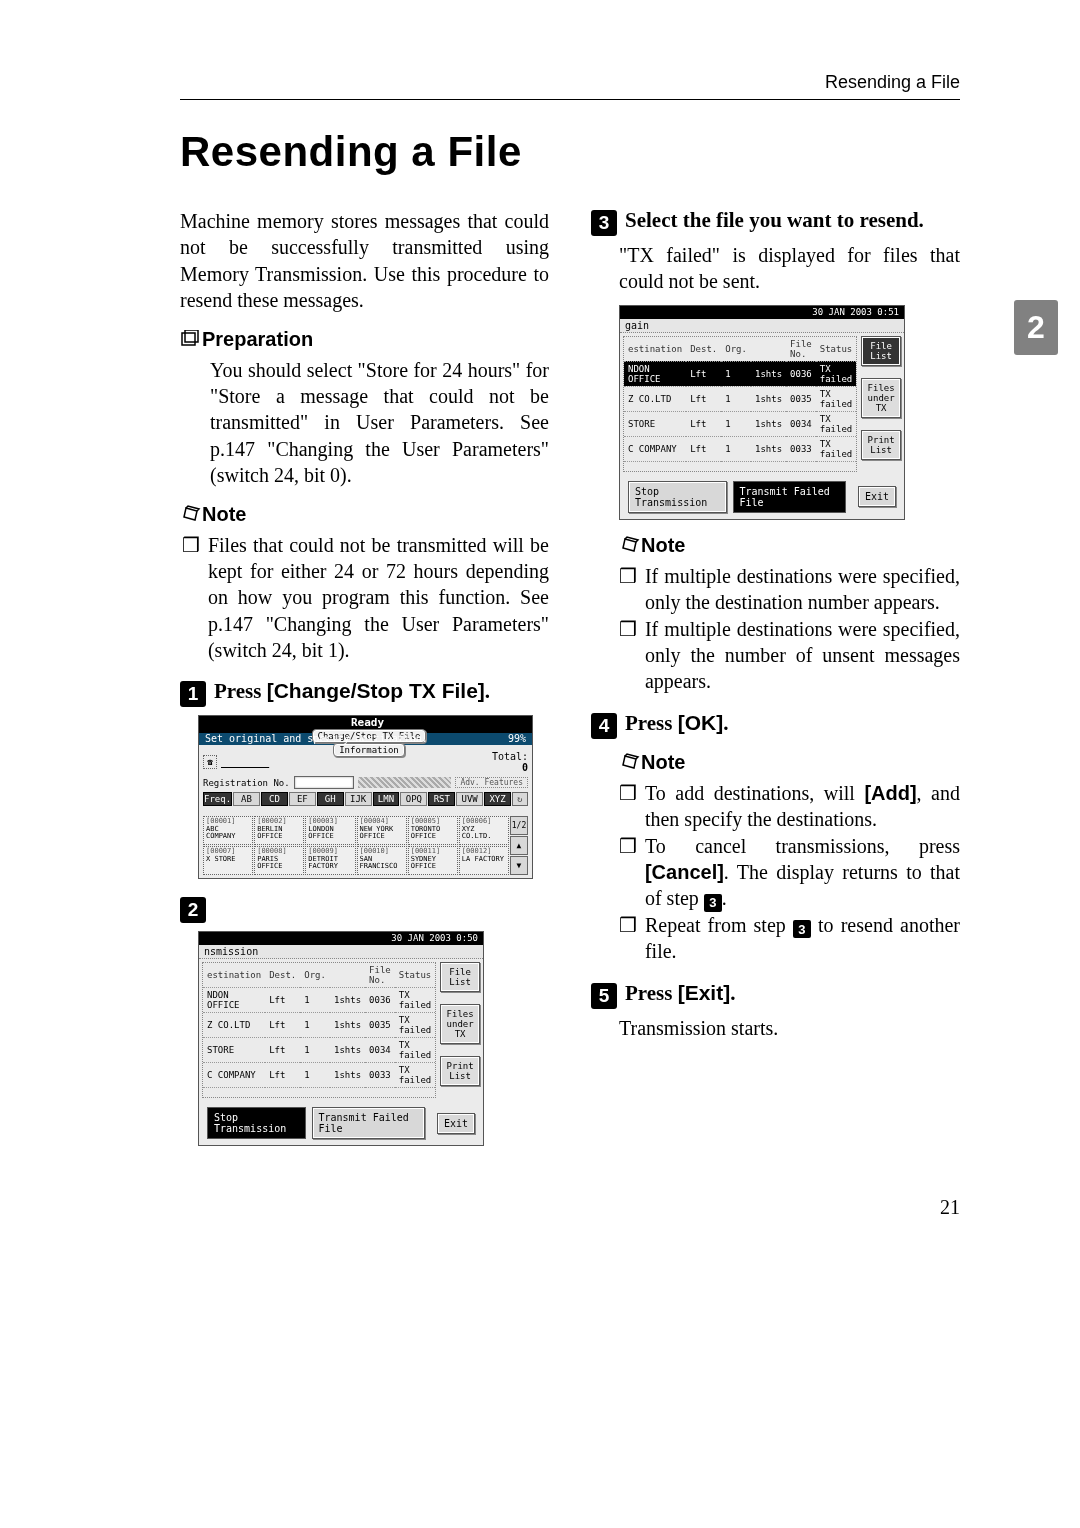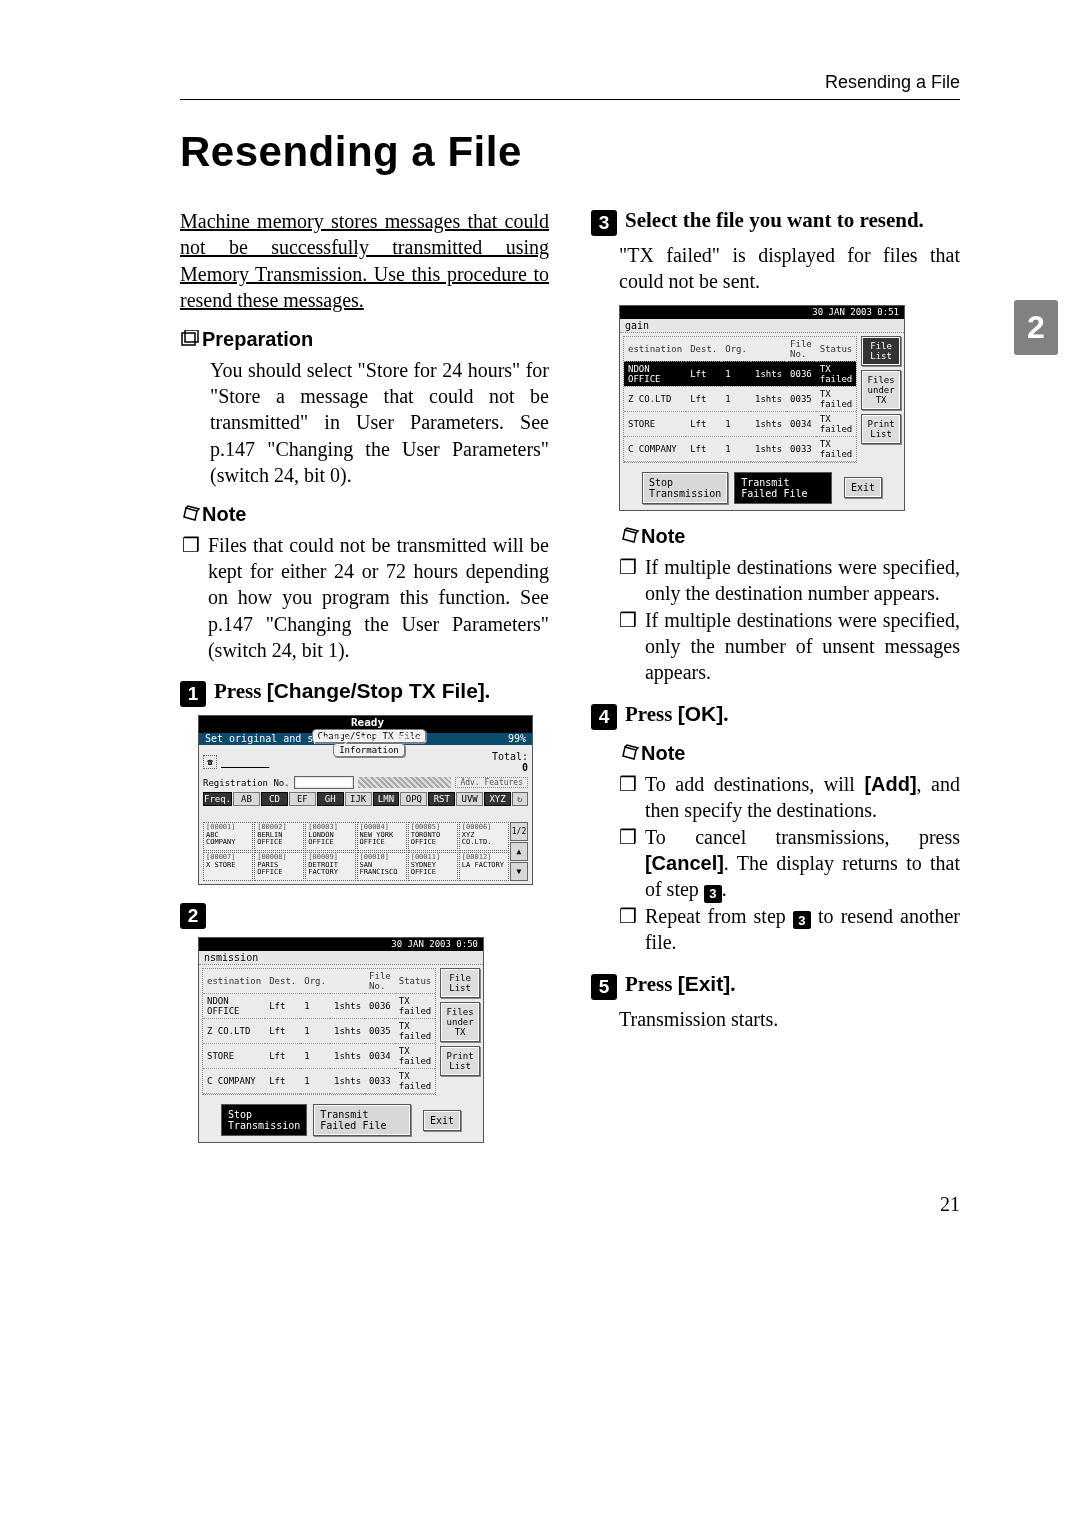--- a/index.html
+++ b/index.html
@@ -33,21 +33,20 @@
   .columns {
     display: flex;
     gap: 42px;
   }
   .col { width: 50%; }
   .intro {
     font-size: 20px;
     line-height: 1.35;
     text-align: justify;
     margin-bottom: 0;
-    text-decoration: underline;
   }
   .section-head {
     display: flex;
     align-items: center;
     font-family: Arial, Helvetica, sans-serif;
     font-weight: 700;
     font-size: 20px;
     margin: 14px 0 6px 0;
   }
   .section-head .mini-icon {
@@ -189,21 +188,21 @@
     border:1px solid #000;
   }
   .letters-row .cell.light { background:#d8d8d8; color:#000; border:1px solid #777;}
   .letters-row .side {
     width:16px; background:#d8d8d8; color:#444;
     border:1px solid #666;
     display:flex;align-items:center;justify-content:center;
     font-size:9px;
   }
   .dest-grid {
-    display:flex; gap:1px; margin-top:16px;
+    display:flex; gap:1px; margin-top:10px;
   }
   .dest-grid .dcol { flex:1; display:flex; flex-direction:column; gap:1px; }
   .dest-grid .dcell {
     border:1px dotted #666; padding:1px 2px;
     font-size:7px; line-height:1.05; height:29px; overflow:hidden;
     background:#efefef;
   }
   .dest-grid .code { font-size:7px; color:#555; display:block; }
   .dest-grid .nav { width:18px; display:flex; flex-direction:column; gap:1px;}
   .dest-grid .navbtn {
@@ -227,28 +226,28 @@
     border-bottom:1px dotted #999;
   }
   .file-table th { font-weight:400; color:#333; }
   .side-btn {
     display:block;
     border:1px solid #555;
     background:#ddd;
     font-size:9px;
     text-align:center;
     padding:4px 3px;
-    margin-bottom:4px;
+    margin-bottom:12px;
     box-shadow: inset 0 0 0 1px #fff, 1px 1px 0 #888;
   }
   .file-wrap { display:flex; padding:3px; gap:4px; }
   .file-wrap .tblpart { flex:1; border:1px dotted #888; }
   .file-wrap .btnpart { width:78px; }
   .bottom-row {
-    display:flex; gap:6px; padding:6px 22px;
+    display:flex; gap:6px; padding:6px 8px;
     align-items:center;
   }
   .bottom-row .bbtn {
     border:1px solid #555; padding:4px 6px; font-size:10px;
     background:#d8d8d8;
     box-shadow: inset 0 0 0 1px #fff, 1px 1px 0 #888;
   }
   .bottom-row .bbtn.active { background:#000; color:#fff; box-shadow:none; }
   .bottom-row .hatch { flex:1; height:16px; background: repeating-linear-gradient(45deg,#aaa 0 2px,#ddd 2px 4px); }
 

